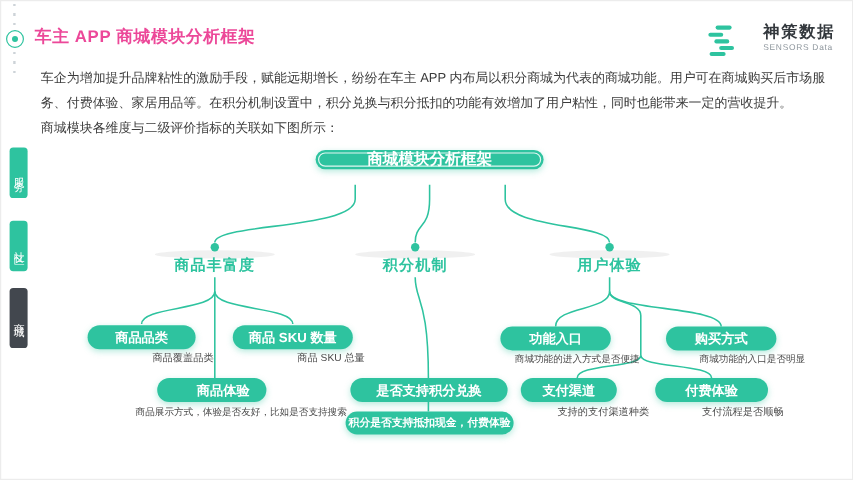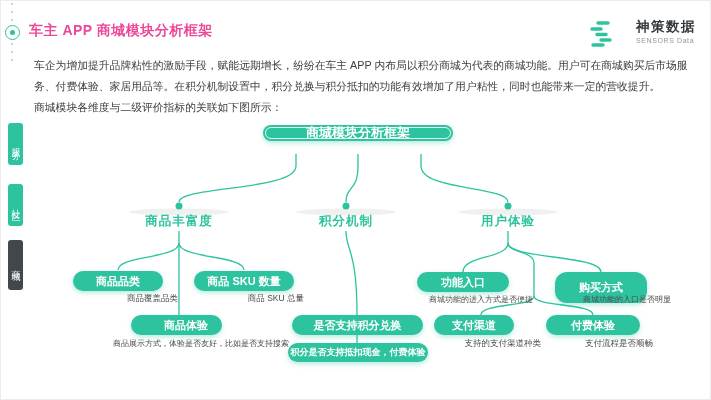--- a/index.html
+++ b/index.html
@@ -125,20 +125,20 @@
 
 <div class="pill" style="left:130px;top:314px;width:72px;height:20px;padding-left:19px;">商品体验</div>
 <div class="cap xs" style="left:68px;top:337px;width:220px;">商品展示方式，体验是否友好，比如是否支持搜索</div>
 
 <div class="pill" style="left:291px;top:314px;width:131px;height:20px;">是否支持积分兑换</div>
 <div class="pill small" style="left:287px;top:342px;width:140px;height:19px;">积分是否支持抵扣现金，付费体验</div>
 
 <div class="pill" style="left:416px;top:271px;width:92px;height:20px;">功能入口</div>
 <div class="cap xs" style="left:392px;top:293px;width:140px;">商城功能的进入方式是否便捷</div>
 
-<div class="pill" style="left:554px;top:271px;width:92px;height:31px;">购买方式</div>
+<div class="pill" style="left:554px;top:271px;width:92px;height:20px;">购买方式</div>
 <div class="cap xs" style="left:530px;top:293px;width:140px;">商城功能的入口是否明显</div>
 
 <div class="pill" style="left:433px;top:314px;width:80px;height:20px;">支付渠道</div>
 <div class="cap" style="left:420px;top:337px;width:120px;">支持的支付渠道种类</div>
 
 <div class="pill" style="left:545px;top:314px;width:94px;height:20px;">付费体验</div>
 <div class="cap" style="left:532px;top:337px;width:120px;">支付流程是否顺畅</div>
 
 </body></html>

